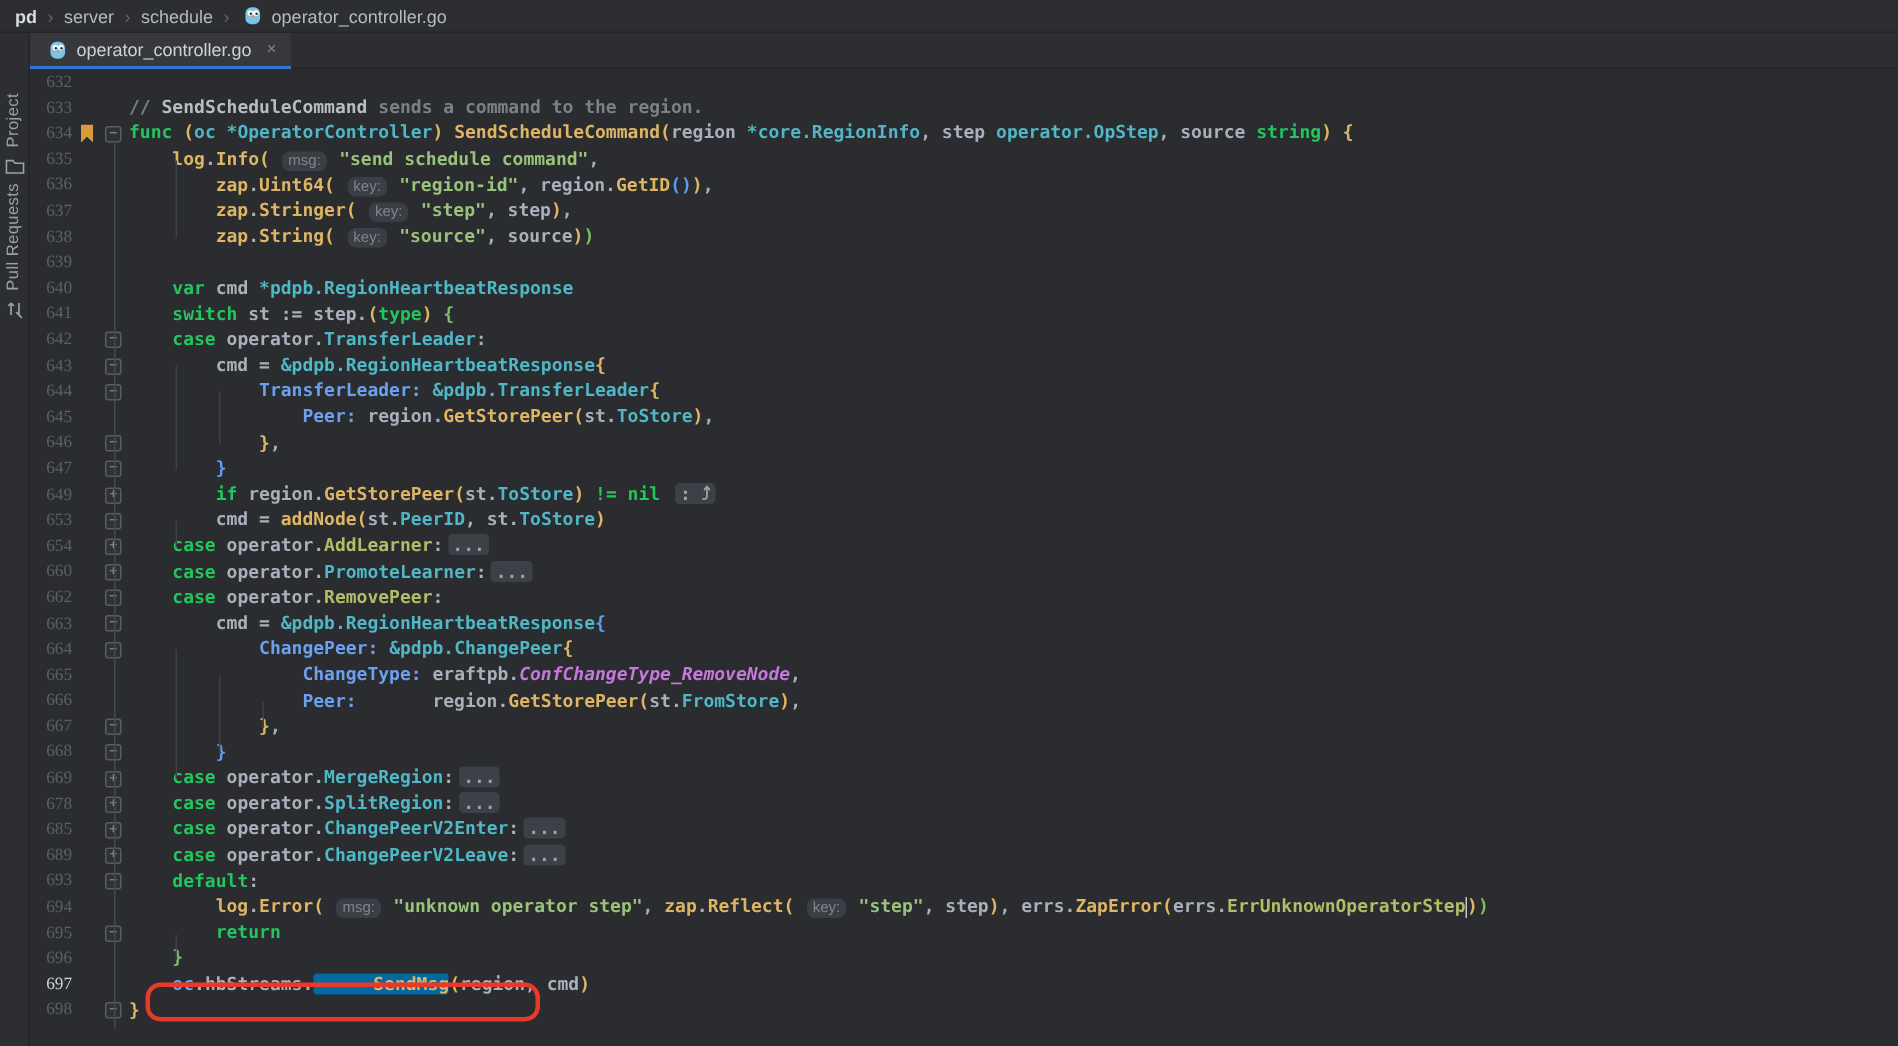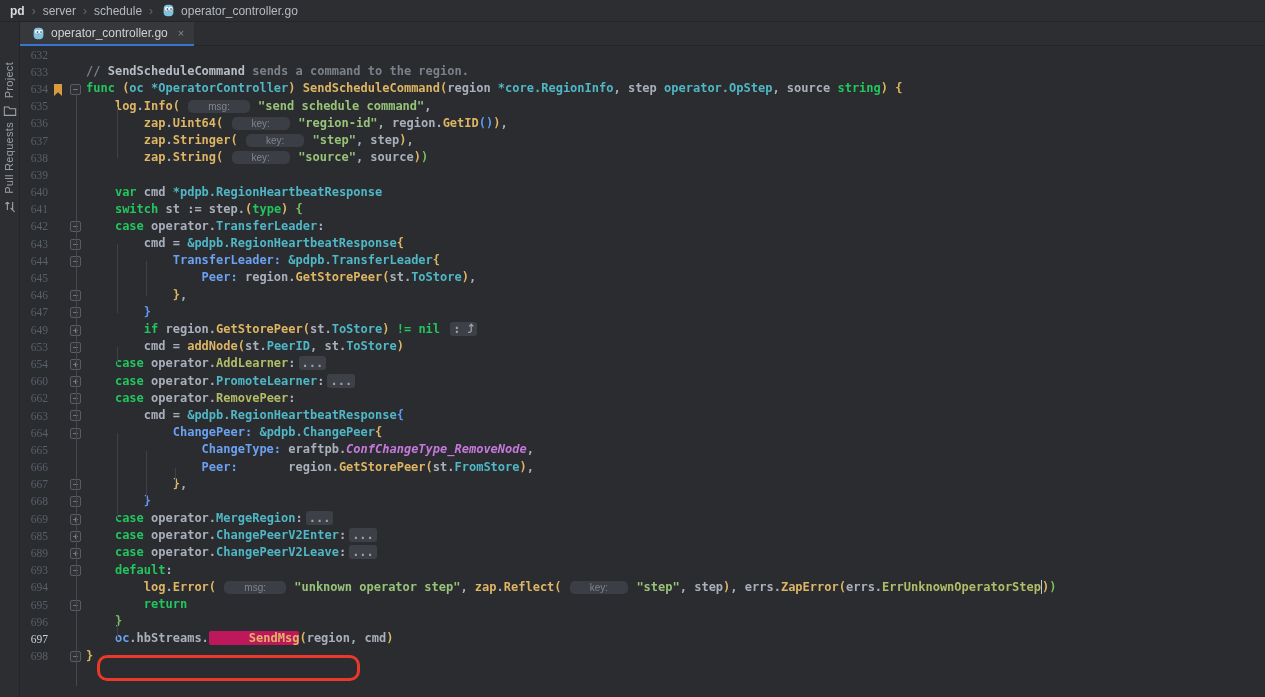--- a/index.html
+++ b/index.html
@@ -35,22 +35,22 @@
   .fn   { color:#deb564; }
   .str  { color:#98c379; }
   .txt  { color:#a9b0bc; }
   .fld  { color:#6ca1f2; }
   .cst  { color:#c678dd; font-style:italic; }
   .cmt  { color:#7b818b; }
   .cmtb { color:#b7bdc7; font-weight:bold; }
   .lime { color:#b2bd68; }
   .blu  { color:#5c9cf5; }
   .grn  { color:#7cbf5f; }
-  .hl   { color:#deb564; background:#be185d; border-radius:2px;padding-left:40px; }
-  .hint { background:#3b3e44; color:#7e858f; font-size:10px; font-weight:normal; border-radius:5px; padding:1px 20px; margin:0 1px; font-family:"Liberation Sans", sans-serif; }
+  .hl   { color:#deb564; background:#0369a1; border-radius:2px;padding-left:40px; }
+  .hint { background:#3b3e44; color:#7e858f; font-size:10px; font-weight:normal; border-radius:5px; padding:1px 4px; margin:0 1px; font-family:"Liberation Sans", sans-serif; }
   .fold { background:#3d4046; color:#9da3ab; border-radius:3px; padding:0 3px; margin-left:3px; }
   .caret { display:inline-block; width:0; height:14px; border-left:1.5px solid #c3c8cf; vertical-align:middle; }
 
   .guide { position:absolute; width:1px; background:#3e4147; }
   .fold-connector { position:absolute; width:1px; background:#45484e; }
   .annotation-box { position:absolute; border:3px solid #e8392b; border-radius:10px; }
 </style>
 </head>
 <body>
 
@@ -234,20 +234,25 @@
         <span class="ln">668</span>
         <span class="fm">−</span>
         <span class="code"><span class="txt">        </span><span class="blu">}</span></span>
       </div>
       <div class="row">
         <span class="ln">669</span>
         <span class="fm">+</span>
         <span class="code"><span class="txt">    </span><span class="kw">case</span><span class="txt"> operator.</span><span class="typ">MergeRegion</span><span class="txt">:</span><span class="fold">...</span></span>
       </div>
       <div class="row">
+        <span class="ln">678</span>
+        <span class="fm">+</span>
+        <span class="code"><span class="txt">    </span><span class="kw">case</span><span class="txt"> operator.</span><span class="typ">SplitRegion</span><span class="txt">:</span><span class="fold">...</span></span>
+      </div>
+      <div class="row">
         <span class="ln">685</span>
         <span class="fm">+</span>
         <span class="code"><span class="txt">    </span><span class="kw">case</span><span class="txt"> operator.</span><span class="typ">ChangePeerV2Enter</span><span class="txt">:</span><span class="fold">...</span></span>
       </div>
       <div class="row">
         <span class="ln">689</span>
         <span class="fm">+</span>
         <span class="code"><span class="txt">    </span><span class="kw">case</span><span class="txt"> operator.</span><span class="typ">ChangePeerV2Leave</span><span class="txt">:</span><span class="fold">...</span></span>
       </div>
       <div class="row">

